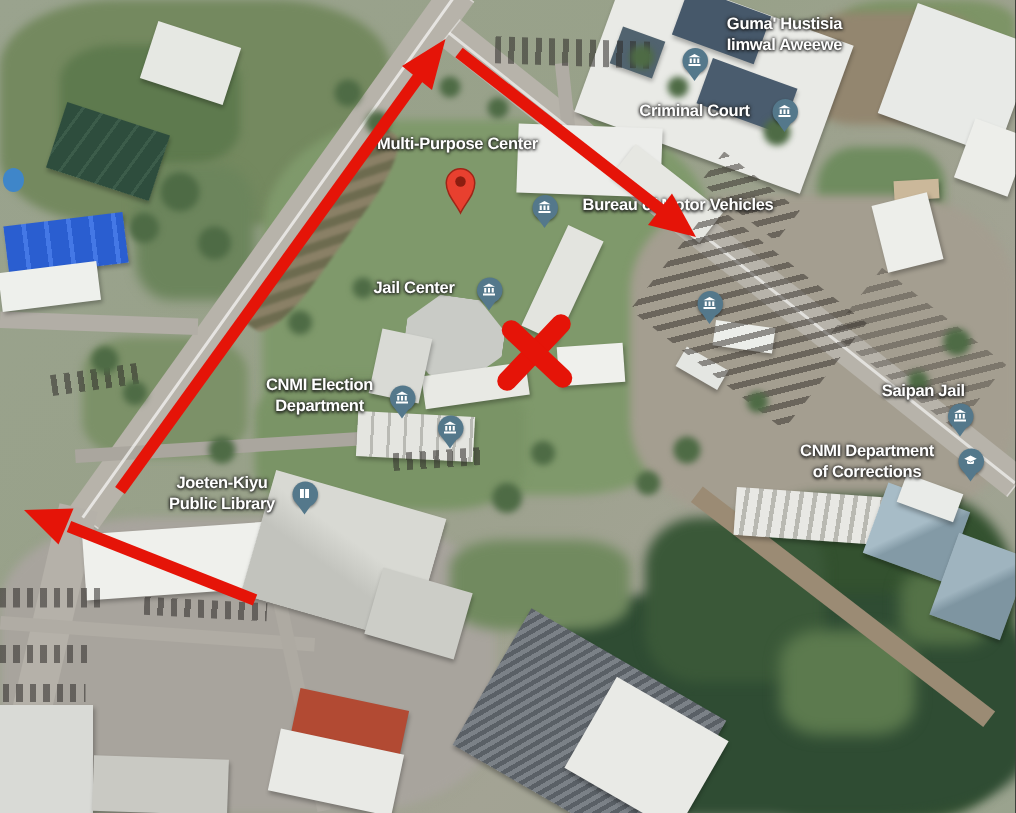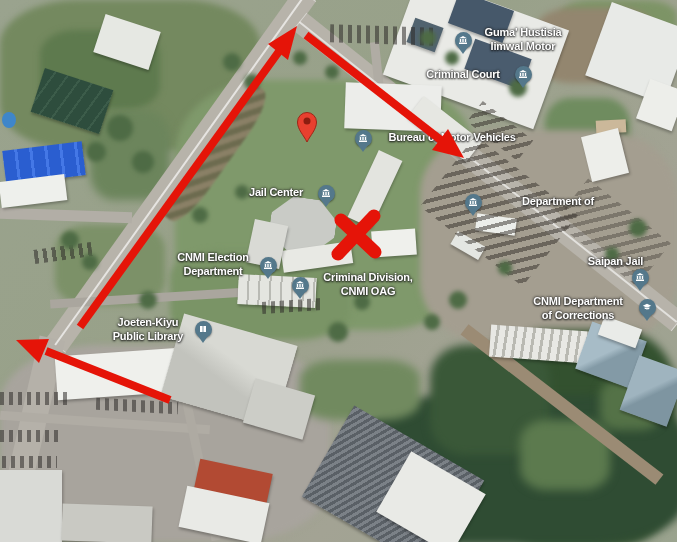--- a/index.html
+++ b/index.html
@@ -181,44 +181,42 @@
         <path fill="#fff" d="M6 1 11 3.5 6 6 1 3.5z"></path>
         <path fill="#fff" d="M3.2 5.2v2c0 .9 5.6.9 5.6 0v-2L6 6.6z"></path>
       </svg>
     </div>
   <div class="pin" style="left:194.5px;top:320.5px;">
       <svg viewBox="0 0 10 10">
         <path fill="#fff" d="M2 2h2.6v6H2zM5.4 2H8v6H5.4z"></path>
       </svg>
     </div>
 
-  <div class="label" style="left:523px;top:40px;">
+  <div class="label" style="left:523px;top:24px;">
     <span>Guma' Hustisia</span>
-      <span>Iimwal Motor</span>
+      <span>Iimwal Aweewe</span>
   </div>
   <div class="label" style="left:463px;top:75px;">
     <span>Criminal Court</span>
   </div>
+  <div class="label" style="left:305px;top:97px;">
+    <span>Multi-Purpose Center</span>
+  </div>
   <div class="label" style="left:452px;top:138px;">
     <span>Bureau of Motor Vehicles</span>
   </div>
   <div class="label" style="left:276px;top:193px;">
     <span>Jail Center</span>
   </div>
   <div class="label" style="left:558px;top:202px;">
-    <span>Department of</span>
   </div>
   <div class="label" style="left:213px;top:265px;">
     <span>CNMI Election</span>
       <span>Department</span>
   </div>
-  <div class="label" style="left:368px;top:285px;">
-    <span>Criminal Division,</span>
-      <span>CNMI OAG</span>
-  </div>
   <div class="label" style="left:595px;top:262px;padding-left:41px;">
     <span>Saipan Jail</span>
   </div>
   <div class="label" style="left:578px;top:309px;">
     <span>CNMI Department</span>
       <span>of Corrections</span>
   </div>
   <div class="label" style="left:148px;top:330px;">
     <span>Joeten-Kiyu</span>
       <span>Public Library</span>

